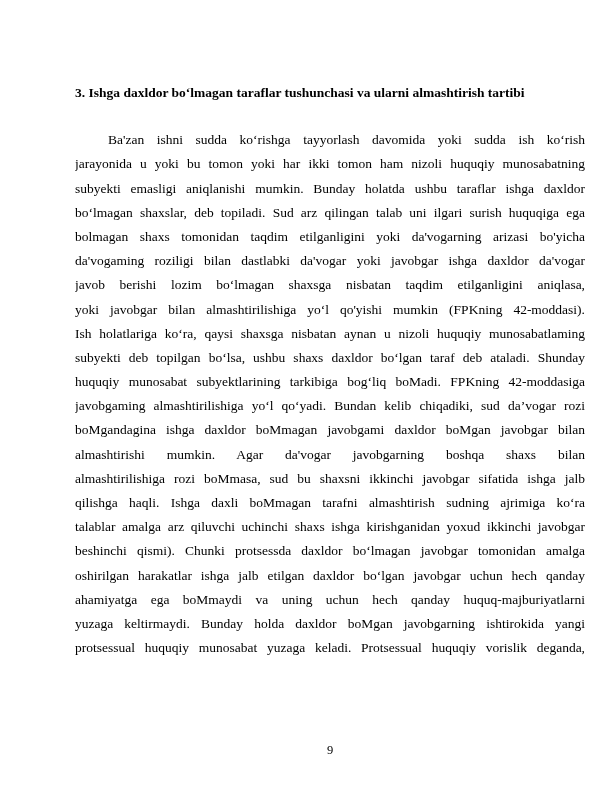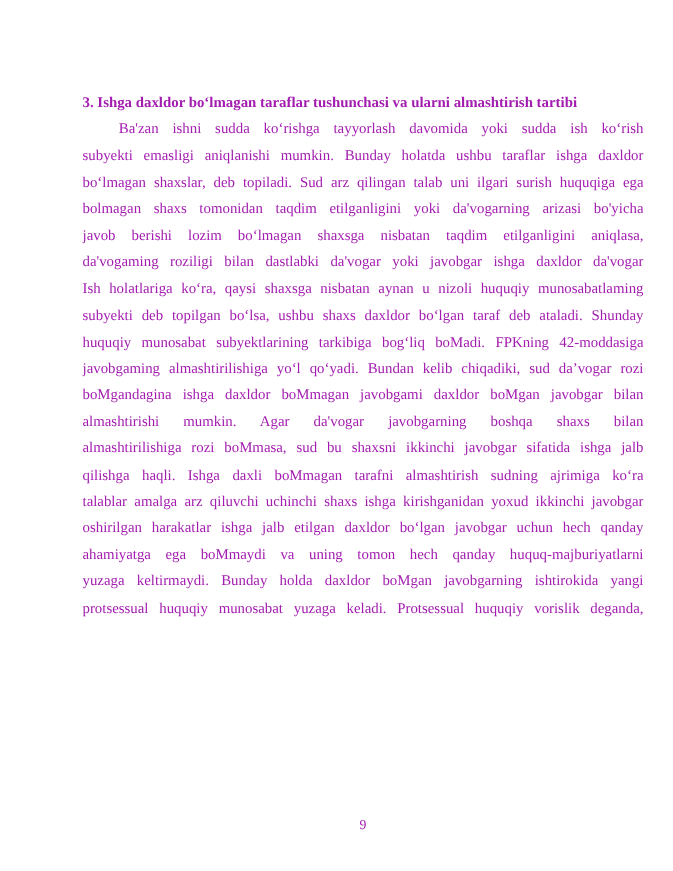--- a/index.html
+++ b/index.html
@@ -7,21 +7,21 @@
     padding: 0;
     background: #ffffff;
   }
   .page {
     position: relative;
     width: 612px;
     height: 792px;
     background: #ffffff;
     overflow: hidden;
     font-family: "Liberation Serif", "DejaVu Serif", serif;
-    color: #a21caf;
+    color: #000000;
   }
   .content {
     position: absolute;
     left: 75px;
     top: 81px;
     width: 510px;
   }
   .heading {
     font-size: 13.5px;
     font-weight: bold;
@@ -36,53 +36,57 @@
     height: 24.2px;
     text-align: justify;
     text-align-last: justify;
     -moz-text-align-last: justify;
     white-space: normal;
     overflow: hidden;
   }
   .para .line.indent {
     padding-left: 33px;
     box-sizing: border-box;
+    margin-top: 23px;
   }
   .page-number {
     position: absolute;
     left: 75px;
     top: 742px;
     width: 510px;
     text-align: center;
     font-size: 12.5px;
     line-height: 16px;
   }
 </style>
 </head>
 <body>
 
 <div class="page">
   <div class="content">
     <div class="heading">3. Ishga daxldor boʻlmagan taraflar tushunchasi va ularni almashtirish tartibi</div>
     <div class="para" id="paragraph">
         <div class="line indent">Ba'zan ishni sudda koʻrishga tayyorlash davomida yoki sudda ish koʻrish</div>
+        <div class="line">jarayonida u yoki bu tomon yoki har ikki tomon ham nizoli huquqiy munosabatning</div>
         <div class="line">subyekti emasligi aniqlanishi mumkin. Bunday holatda ushbu taraflar ishga daxldor</div>
         <div class="line">boʻlmagan shaxslar, deb topiladi. Sud arz qilingan talab uni ilgari surish huquqiga ega</div>
         <div class="line">bolmagan shaxs tomonidan taqdim etilganligini yoki da'vogarning arizasi bo'yicha</div>
+        <div class="line">da'vogaming roziligi bilan dastlabki da'vogar yoki javobgar ishga daxldor da'vogar</div>
         <div class="line">javob berishi lozim boʻlmagan shaxsga nisbatan taqdim etilganligini aniqlasa,</div>
-        <div class="line">da'vogaming roziligi bilan dastlabki da'vogar yoki javobgar ishga daxldor da'vogar</div>
+        <div class="line">yoki javobgar bilan almashtirilishiga yoʻl qo'yishi mumkin (FPKning 42-moddasi).</div>
         <div class="line">Ish holatlariga koʻra, qaysi shaxsga nisbatan aynan u nizoli huquqiy munosabatlaming</div>
         <div class="line">subyekti deb topilgan boʻlsa, ushbu shaxs daxldor boʻlgan taraf deb ataladi. Shunday</div>
         <div class="line">huquqiy munosabat subyektlarining tarkibiga bogʻliq boMadi. FPKning 42-moddasiga</div>
         <div class="line">javobgaming almashtirilishiga yoʻl qoʻyadi. Bundan kelib chiqadiki, sud da’vogar rozi</div>
         <div class="line">boMgandagina ishga daxldor boMmagan javobgami daxldor boMgan javobgar bilan</div>
         <div class="line">almashtirishi mumkin. Agar da'vogar javobgarning boshqa shaxs bilan</div>
         <div class="line">almashtirilishiga rozi boMmasa, sud bu shaxsni ikkinchi javobgar sifatida ishga jalb</div>
         <div class="line">qilishga haqli. Ishga daxli boMmagan tarafni almashtirish sudning ajrimiga koʻra</div>
         <div class="line">talablar amalga arz qiluvchi uchinchi shaxs ishga kirishganidan yoxud ikkinchi javobgar</div>
+        <div class="line">beshinchi qismi). Chunki protsessda daxldor boʻlmagan javobgar tomonidan amalga</div>
         <div class="line">oshirilgan harakatlar ishga jalb etilgan daxldor boʻlgan javobgar uchun hech qanday</div>
-        <div class="line">ahamiyatga ega boMmaydi va uning tomon hech qanday huquq-majburiyatlarni</div>
+        <div class="line">ahamiyatga ega boMmaydi va uning uchun hech qanday huquq-majburiyatlarni</div>
         <div class="line">yuzaga keltirmaydi. Bunday holda daxldor boMgan javobgarning ishtirokida yangi</div>
         <div class="line">protsessual huquqiy munosabat yuzaga keladi. Protsessual huquqiy vorislik deganda,</div>
       </div>
   </div>
   <div class="page-number">9</div>
 </div>
 
 </body></html>

